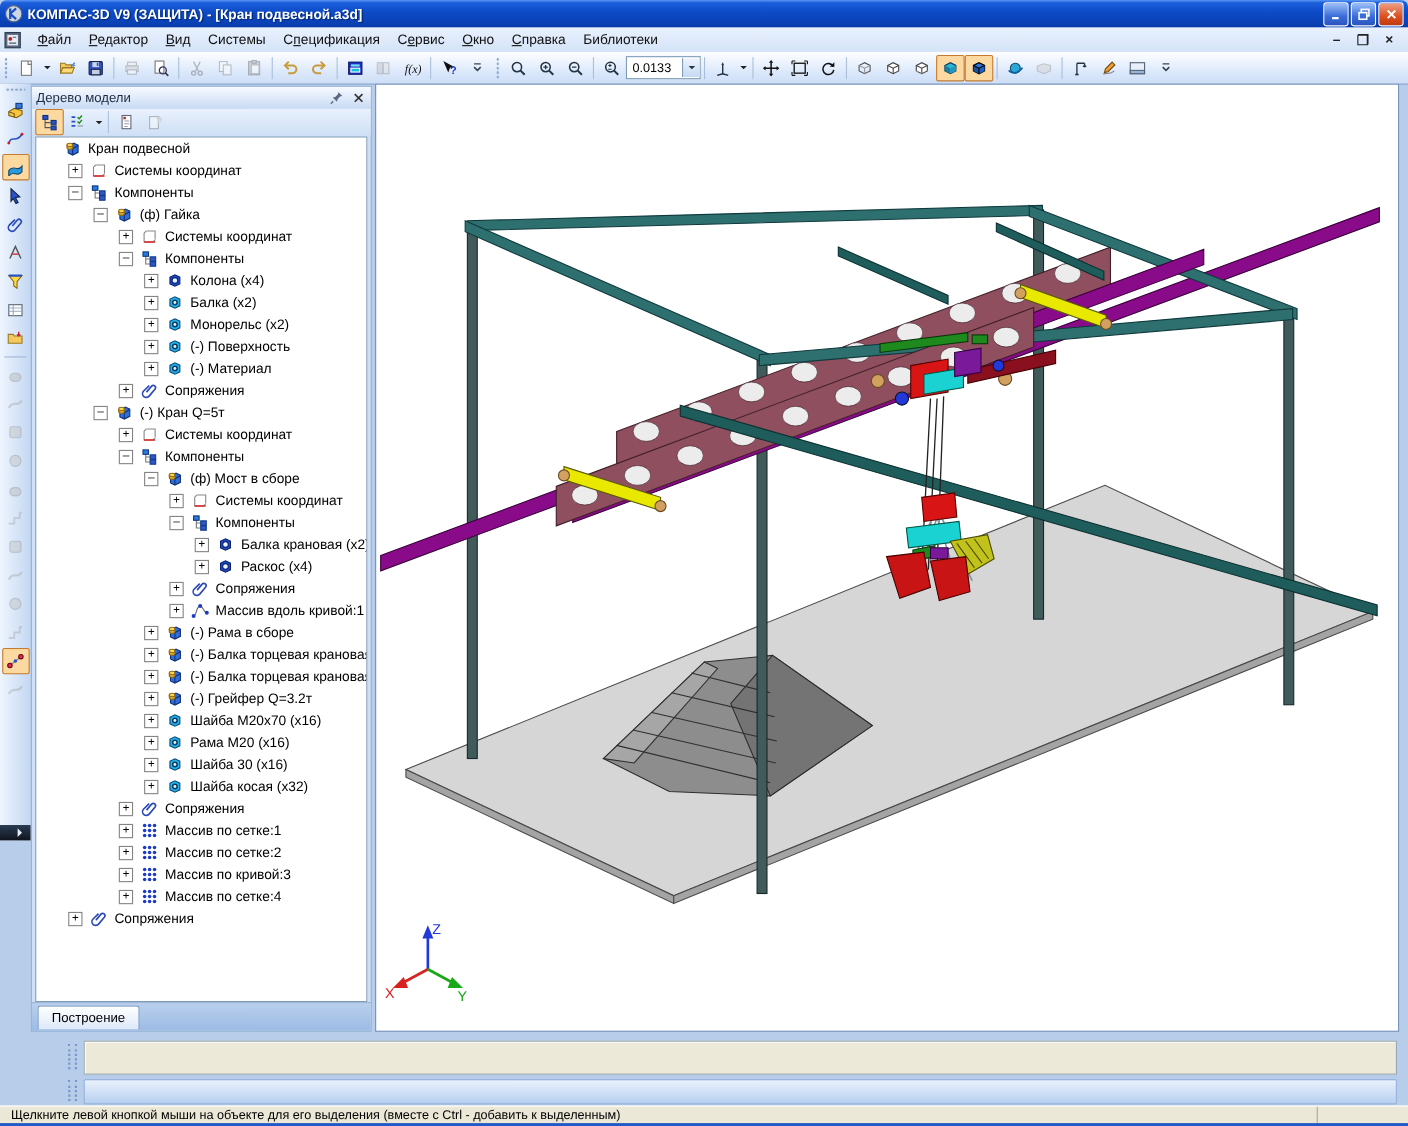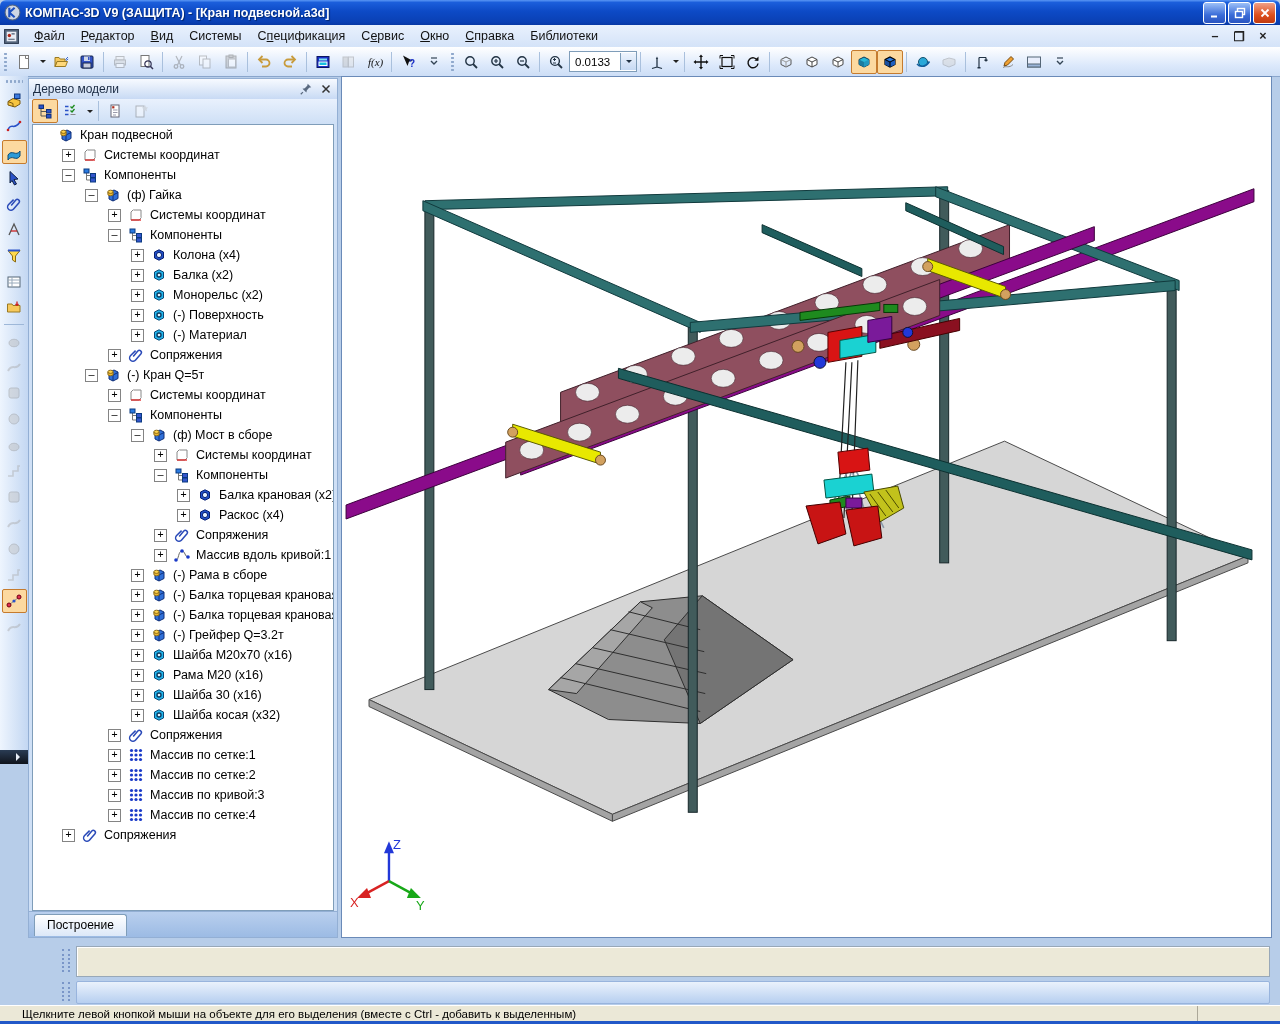--- a/index.html
+++ b/index.html
@@ -68,21 +68,21 @@
   .viewport{position:absolute;left:341px;top:76px;width:931px;height:862px;background:var(--viewport-bg);border:1px solid #6a8ab8;box-sizing:border-box}
   
   .proprow{position:absolute;left:0;top:940px;width:1280px;height:37px;background:#b7cde9}
   .handle{position:absolute;width:4px;border-left:2px dotted #7a96c8;border-right:2px dotted #7a96c8}
   .beigebar{position:absolute;left:76px;top:946px;width:1192px;height:29px;background:var(--beige-bar);
     border:1px solid #98a8b8;box-shadow:inset 1px 1px 0 #fff}
   .msgbar{position:absolute;left:76px;top:981px;width:1192px;height:21px;border:1px solid #98b4dd;border-radius:2px;
     background:linear-gradient(#eaf2fc,#b7cff0)}
   .statusbar{position:absolute;left:0;top:1005px;width:1280px;height:16px;background:var(--status-bg);
     border-top:1px solid #fff;font-size:11.5px;color:#000;display:flex;align-items:center}
-  .statusbar .msg{padding-left:22px;flex:1}
+  .statusbar .msg{padding-left:10px;flex:1}
   .statusbar .cell{width:82px;height:100%;border-left:1px solid #aca899}
   .bottomline{position:absolute;left:0;top:1021px;width:1280px;height:3px;background:#2258c8}
   
   .svg-flr{fill:var(--floor-gray);stroke:#4a4a4a}
   .svg-flredge{fill:#a4a4a4;stroke:#4a4a4a}
   .svg-pile{fill:var(--pile-gray);stroke:#2e2e2e}
   .svg-pileL{fill:#a6a6a6;stroke:#2e2e2e}
   .svg-pileR{fill:#747474;stroke:#2e2e2e}
   .svg-col{fill:var(--column-teal);stroke:#17272a}
   .svg-teal{fill:var(--beam-teal);stroke:#10393c}

